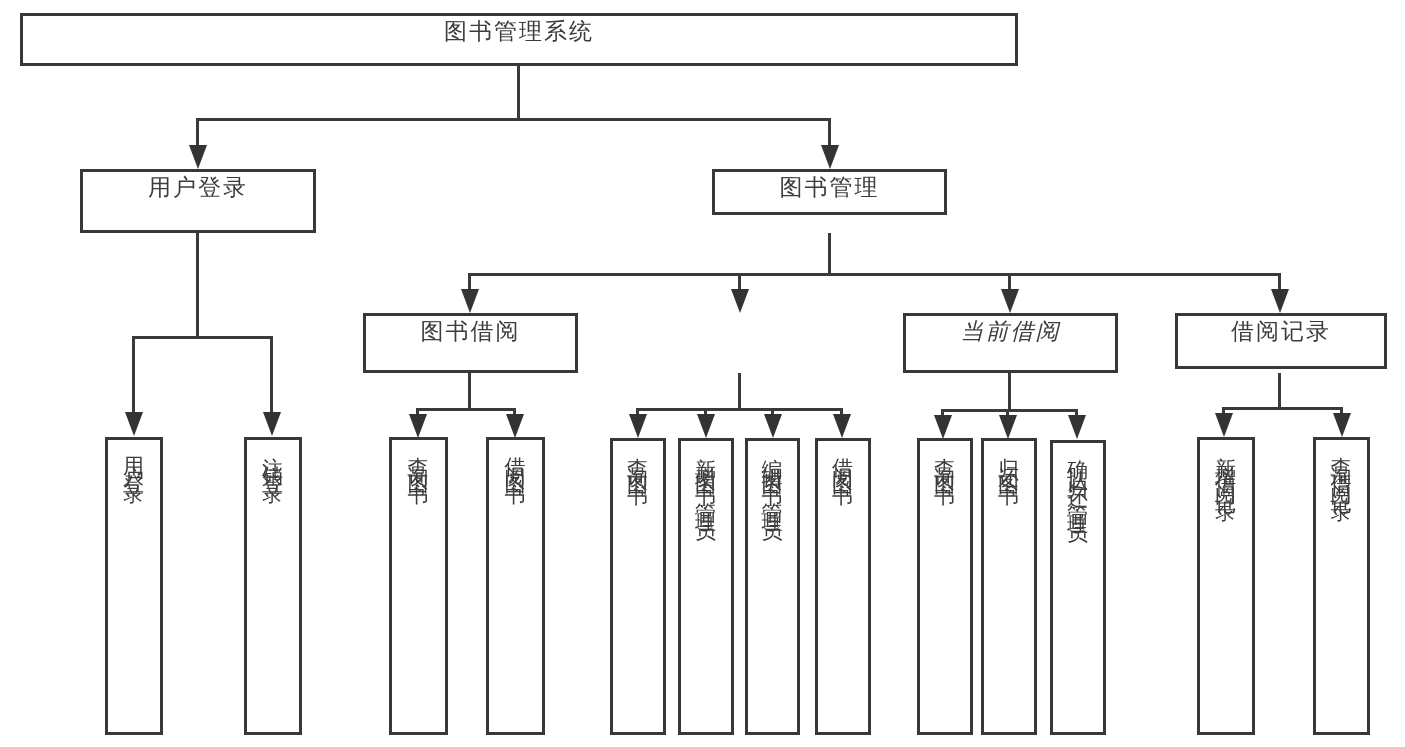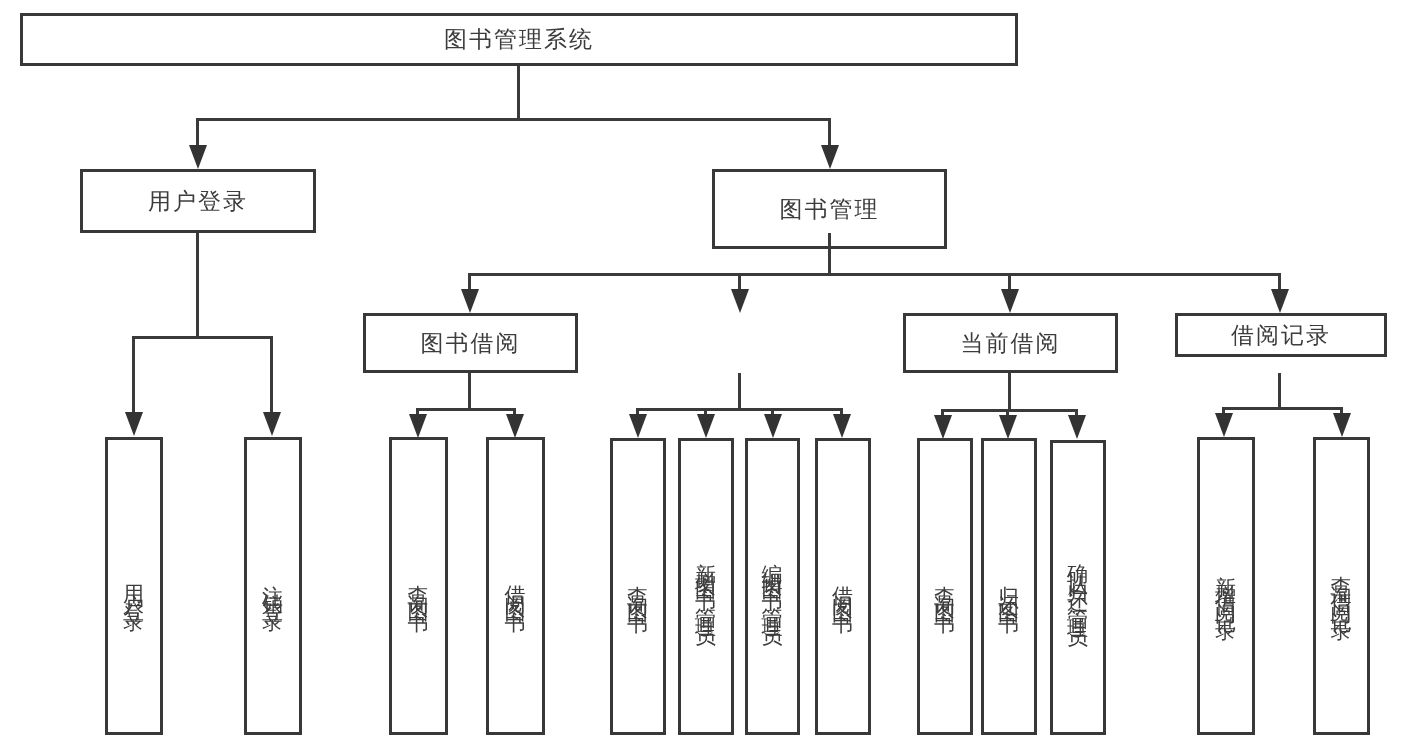--- a/index.html
+++ b/index.html
@@ -2,21 +2,21 @@
 <html><head>
 <meta charset="utf-8">
 <style>
   html,body{margin:0;padding:0;background:#ffffff;}
   body{font-family:"Liberation Sans","DejaVu Sans",sans-serif;}
   #canvas{position:relative;width:1405px;height:747px;background:#ffffff;overflow:hidden;}
 
   
   .node{
     position:absolute;box-sizing:border-box;background:#ffffff;
-    border:3px solid #383838;display:flex;align-items:center;justify-content:center;
+    border:3px solid #383838;display:flex;align-items:flex-start;justify-content:center;
     color:#3c3c3c;
   }
   .node.h .lbl{font-size:23px;letter-spacing:2px;white-space:nowrap;}
   .node.leaf .lbl{
     writing-mode:vertical-rl;text-orientation:mixed;
     font-size:21px;letter-spacing:9px;line-height:1;white-space:nowrap;
   }
 
   
   .vline{position:absolute;width:3px;background:#3a3a3a;}
@@ -44,21 +44,21 @@
   <div class="vline" style="left:517px;top:66px;height:52px;"></div>
   <div class="hline" style="left:196px;top:118px;width:635px;"></div>
   <div class="vline" style="left:196px;top:118px;height:30px;"></div>
   <div class="arrowhead" style="left:189px;top:145px;"></div>
   <div class="vline" style="left:828px;top:118px;height:30px;"></div>
   <div class="arrowhead" style="left:821px;top:145px;"></div>
 
   <div class="node h" style="left:80px;top:169px;width:236px;height:64px;">
     <span class="lbl">用户登录</span>
   </div>
-  <div class="node h" style="left:712px;top:169px;width:235px;height:80px;">
+  <div class="node h" style="left:712px;top:169px;width:235px;height:46px;">
     <span class="lbl">图书管理</span>
   </div>
 
   <div class="vline" style="left:196px;top:233px;height:103px;"></div>
   <div class="hline" style="left:132px;top:336px;width:141px;"></div>
   <div class="vline" style="left:132px;top:336px;height:78px;"></div>
   <div class="arrowhead" style="left:125px;top:412px;"></div>
   <div class="vline" style="left:270px;top:336px;height:78px;"></div>
   <div class="arrowhead" style="left:263px;top:412px;"></div>
 
@@ -76,24 +76,24 @@
   <div class="vline" style="left:738px;top:273px;height:19px;"></div>
   <div class="arrowhead" style="left:731px;top:289px;"></div>
   <div class="vline" style="left:1008px;top:273px;height:19px;"></div>
   <div class="arrowhead" style="left:1001px;top:289px;"></div>
   <div class="vline" style="left:1278px;top:273px;height:19px;"></div>
   <div class="arrowhead" style="left:1271px;top:289px;"></div>
 
   <div class="node h" style="left:363px;top:313px;width:215px;height:60px;">
     <span class="lbl">图书借阅</span>
   </div>
-  <div class="node h" style="left:903px;top:313px;width:215px;height:60px;">
+  <div class="node h" style="left:903px;top:313px;width:215px;height:60px;font-style:italic;">
     <span class="lbl">当前借阅</span>
   </div>
-  <div class="node h" style="left:1175px;top:313px;width:212px;height:44px;">
+  <div class="node h" style="left:1175px;top:313px;width:212px;height:56px;">
     <span class="lbl">借阅记录</span>
   </div>
 
   <div class="vline" style="left:468px;top:373px;height:35px;"></div>
   <div class="hline" style="left:416px;top:408px;width:100px;"></div>
   <div class="vline" style="left:416px;top:408px;height:8px;"></div>
   <div class="arrowhead" style="left:409px;top:414px;"></div>
   <div class="vline" style="left:513px;top:408px;height:8px;"></div>
   <div class="arrowhead" style="left:506px;top:414px;"></div>
 

